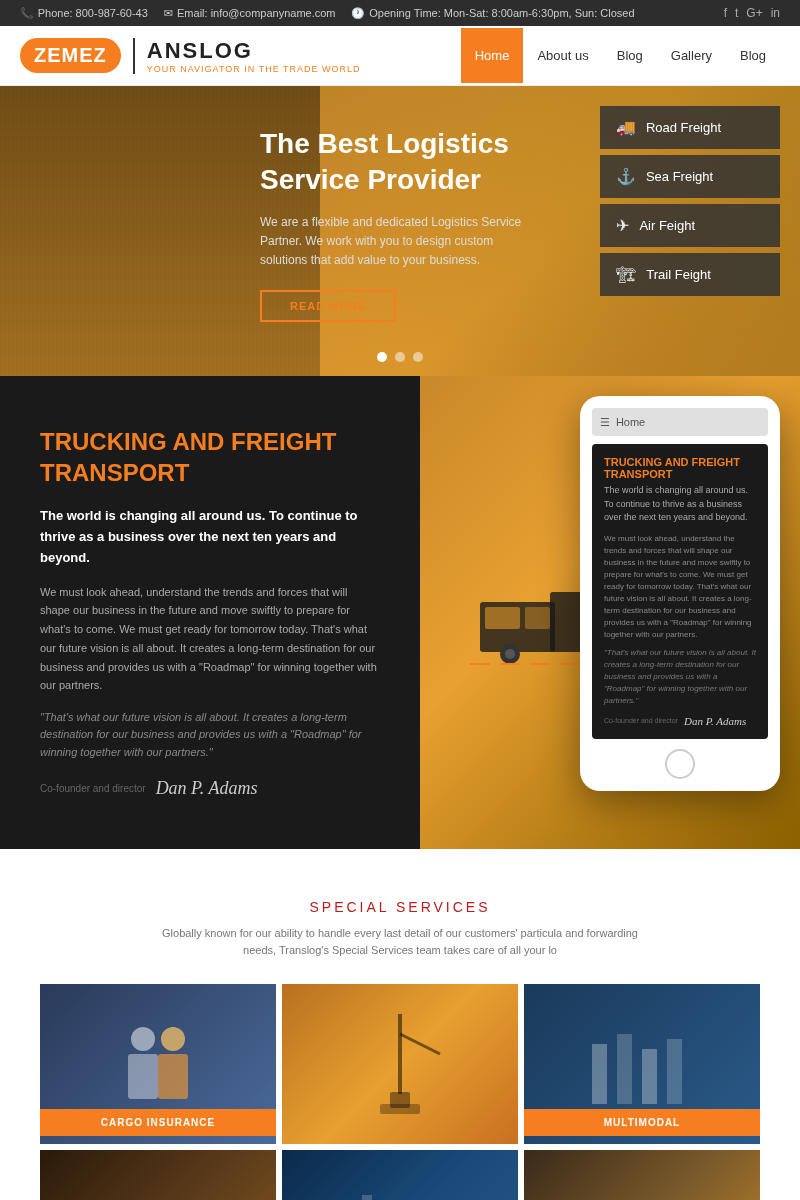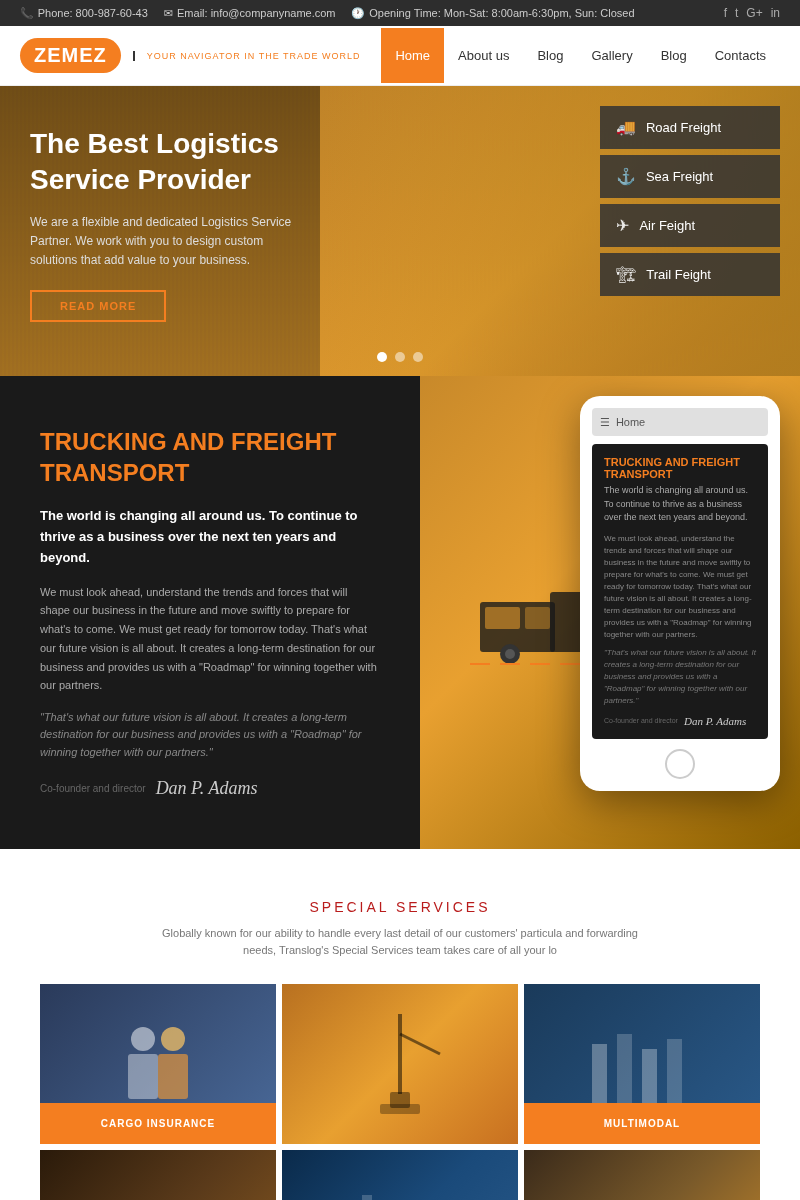--- a/index.html
+++ b/index.html
@@ -54,20 +54,21 @@
     .nav a.active { background: #f47e20; color: #fff; }
 
     
     .hero {
       position: relative;
       height: 290px;
       background: linear-gradient(to right, rgba(0,0,0,0.6) 0%, rgba(0,0,0,0.2) 60%, rgba(0,0,0,0.1) 100%),
                   linear-gradient(135deg, #b8860b 0%, #d4a017 30%, #f4c842 60%, #8b6914 100%);
       display: flex;
       overflow: hidden;
+      justify-content: center;
     }
     .hero-bg {
       position: absolute; inset: 0;
       background: 
         linear-gradient(rgba(0,0,0,0.45), rgba(0,0,0,0.2)),
         repeating-linear-gradient(90deg, transparent, transparent 2px, rgba(255,200,0,0.05) 2px, rgba(255,200,0,0.05) 4px);
       background-color: #c8892a;
     }
     .hero-truck-bg {
       position: absolute; right: 0; top: 0; bottom: 0; width: 60%;
@@ -233,25 +234,25 @@
     }
     .service-card-bg {
       width: 100%;
       height: 100%;
       display: flex;
       align-items: center;
       justify-content: center;
     }
     .service-label {
       position: absolute;
-      bottom: 0; left: 0; right: 0;
+      bottom: 8px; left: 0; right: 0;
       background: #f47e20;
       color: #fff;
       text-align: center;
-      padding: 15px;
+      padding: 8px;
       font-size: 10px;
       font-weight: 700;
       letter-spacing: 1px;
       text-transform: uppercase;
     }
 
     
     .figure-people {
       width: 100%; height: 100%;
       display: flex; align-items: center; justify-content: center;
@@ -301,30 +302,30 @@
     <a href="#">t</a>
     <a href="#">G+</a>
     <a href="#">in</a>
   </div>
 </div>
 
 <div class="header">
   <div class="logo-area">
     <div class="logo-badge">ZEMEZ</div>
     <div class="logo-text">
+      <div class="brand-name">ANSLOG</div>
       <div class="brand-sub">YOUR NAVIGATOR IN THE TRADE WORLD</div>
     </div>
   </div>
   <nav class="nav">
     <a href="#" class="active">Home</a>
     <a href="#">About us</a>
     <a href="#">Blog</a>
     <a href="#">Gallery</a>
     <a href="#">Blog</a>
-    <a href="#">Contacts</a>
   </nav>
 </div>
 
 <div class="hero">
   <div class="hero-bg"></div>
   <div class="hero-truck-bg"></div>
 
   <div class="hero-content">
     <h1>The Best Logistics Service Provider</h1>
     <p>We are a flexible and dedicated Logistics Service Partner. We work with you to design custom solutions that add value to your business.</p>

